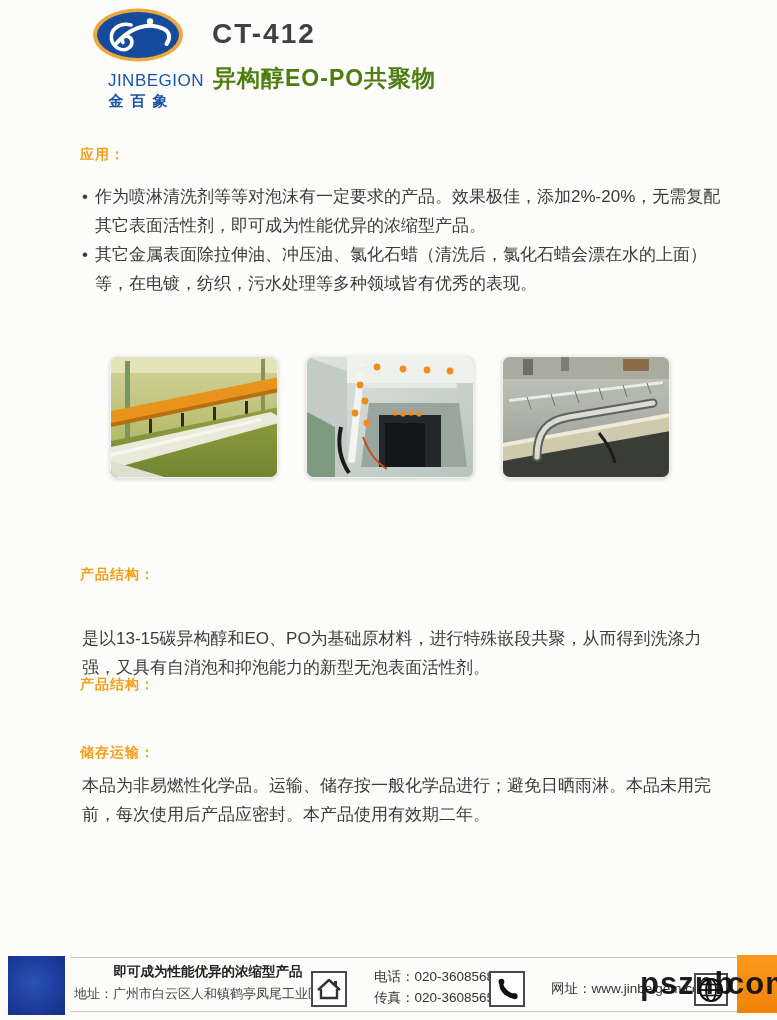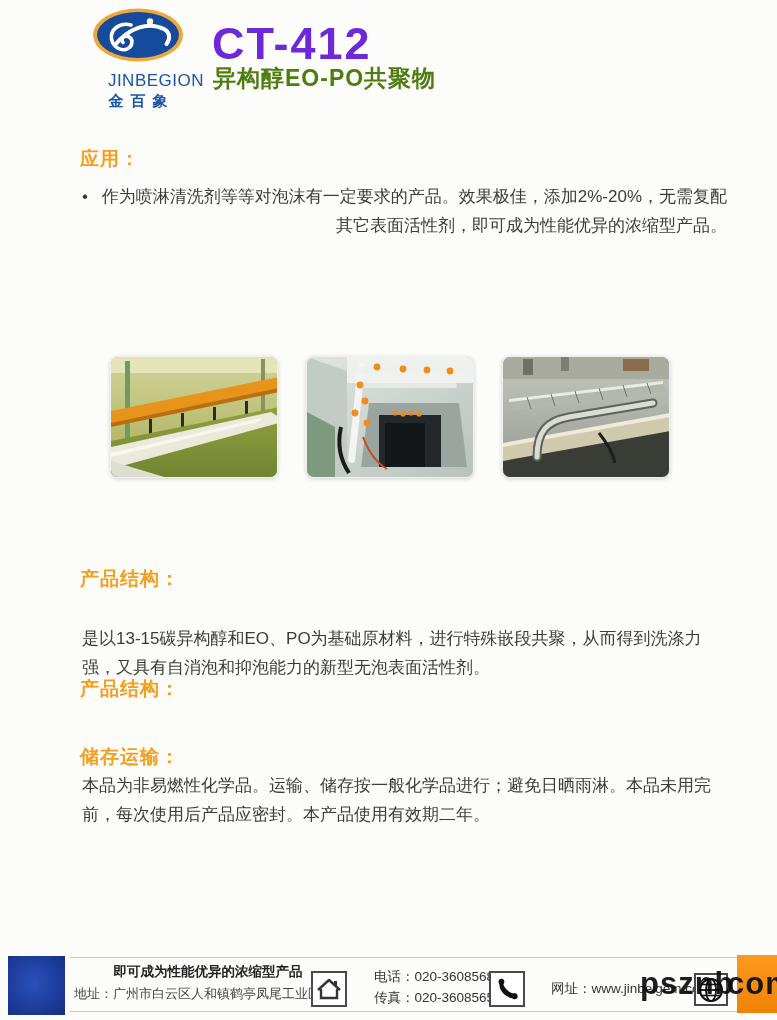--- a/index.html
+++ b/index.html
@@ -8,28 +8,28 @@
   .page {
     position:relative; width:777px; height:1020px; margin:0 auto;
     background:#fcfcfb; overflow:hidden; color:#3a3a3a;
   }
 
   
   .logo-block { position:absolute; left:72px; top:8px; width:132px; text-align:center; }
   .logo-mark { display:block; margin:0 auto; }
   .brand-en { display:block; margin-top:8px; color:#1a55a5; font-weight:normal; font-size:17px; letter-spacing:.5px;text-align:right; }
   .brand-cn { display:block; margin-top:1px; color:#1a55a5; font-weight:bold; font-size:15px; letter-spacing:7px; text-indent:7px; }
-  .product-code { position:absolute; left:212px; top:18px; color:#6d28d9; font-weight:bold; font-size:45px; letter-spacing:2px; }
+  .product-code { position:absolute; left:212px; top:18px; color:#404040; font-weight:bold; font-size:28px; letter-spacing:2px; }
   .product-name { position:absolute; left:213px; top:63px; color:#4d7c0f; font-weight:bold; font-size:23px; letter-spacing:1px; }
 
   
-  .sec-heading { position:absolute; left:80px; color:#f59e1b; font-weight:bold; font-size:19px; letter-spacing:1px; }
+  .sec-heading { position:absolute; left:80px; color:#f59e1b; font-weight:bold; font-size:14px; letter-spacing:1px; }
   .sec-body { position:absolute; left:82px; width:645px; font-size:17px; line-height:29px; color:#3b3b3b; }
   ul.bullets { list-style:none; }
-  ul.bullets li { position:relative; padding-left:13px;text-align:right; }
+  ul.bullets li { position:relative; padding-left:13px; }
   ul.bullets li::before { content:"•"; position:absolute; left:0; top:0; color:#3b3b3b; }
 
   
   .photo-row { position:absolute; left:110px; top:356px; display:flex; gap:28px; }
   .photo { width:168px; height:122px; border-radius:8px; overflow:hidden;
            box-shadow:0 1px 4px rgba(0,0,0,.18); background:#ddd; border:1px solid #f0f0ee; }
   .photo svg { display:block; }
 
   
   .footer-rule { position:absolute; left:70px; top:957px; width:700px; height:55px;
@@ -71,20 +71,21 @@
     <span class="brand-en">JINBEGION</span>
     <span class="brand-cn">金百象</span>
   </div>
   <div class="product-code">CT-412</div>
   <div class="product-name">异构醇EO-PO共聚物</div>
 
   <div class="sec-heading" style="top:146px;">应用：</div>
   <div class="sec-body" style="top:182px;">
     <ul class="bullets">
       <li>作为喷淋清洗剂等等对泡沫有一定要求的产品。效果极佳，添加2%-20%，无需复配其它表面活性剂，即可成为性能优异的浓缩型产品。</li>
+      <li>其它金属表面除拉伸油、冲压油、氯化石蜡（清洗后，氯化石蜡会漂在水的上面）等，在电镀，纺织，污水处理等多种领域皆有优秀的表现。</li>
     </ul>
   </div>
 
   <div class="photo-row">
     <div class="photo">
       <svg width="168" height="122" viewBox="0 0 168 122">
         <defs>
           <linearGradient id="p1wall" x1="0" y1="0" x2="0" y2="1">
             <stop offset="0" stop-color="#d3d49c"></stop>
               <stop offset="1" stop-color="#a7ad52"></stop>

